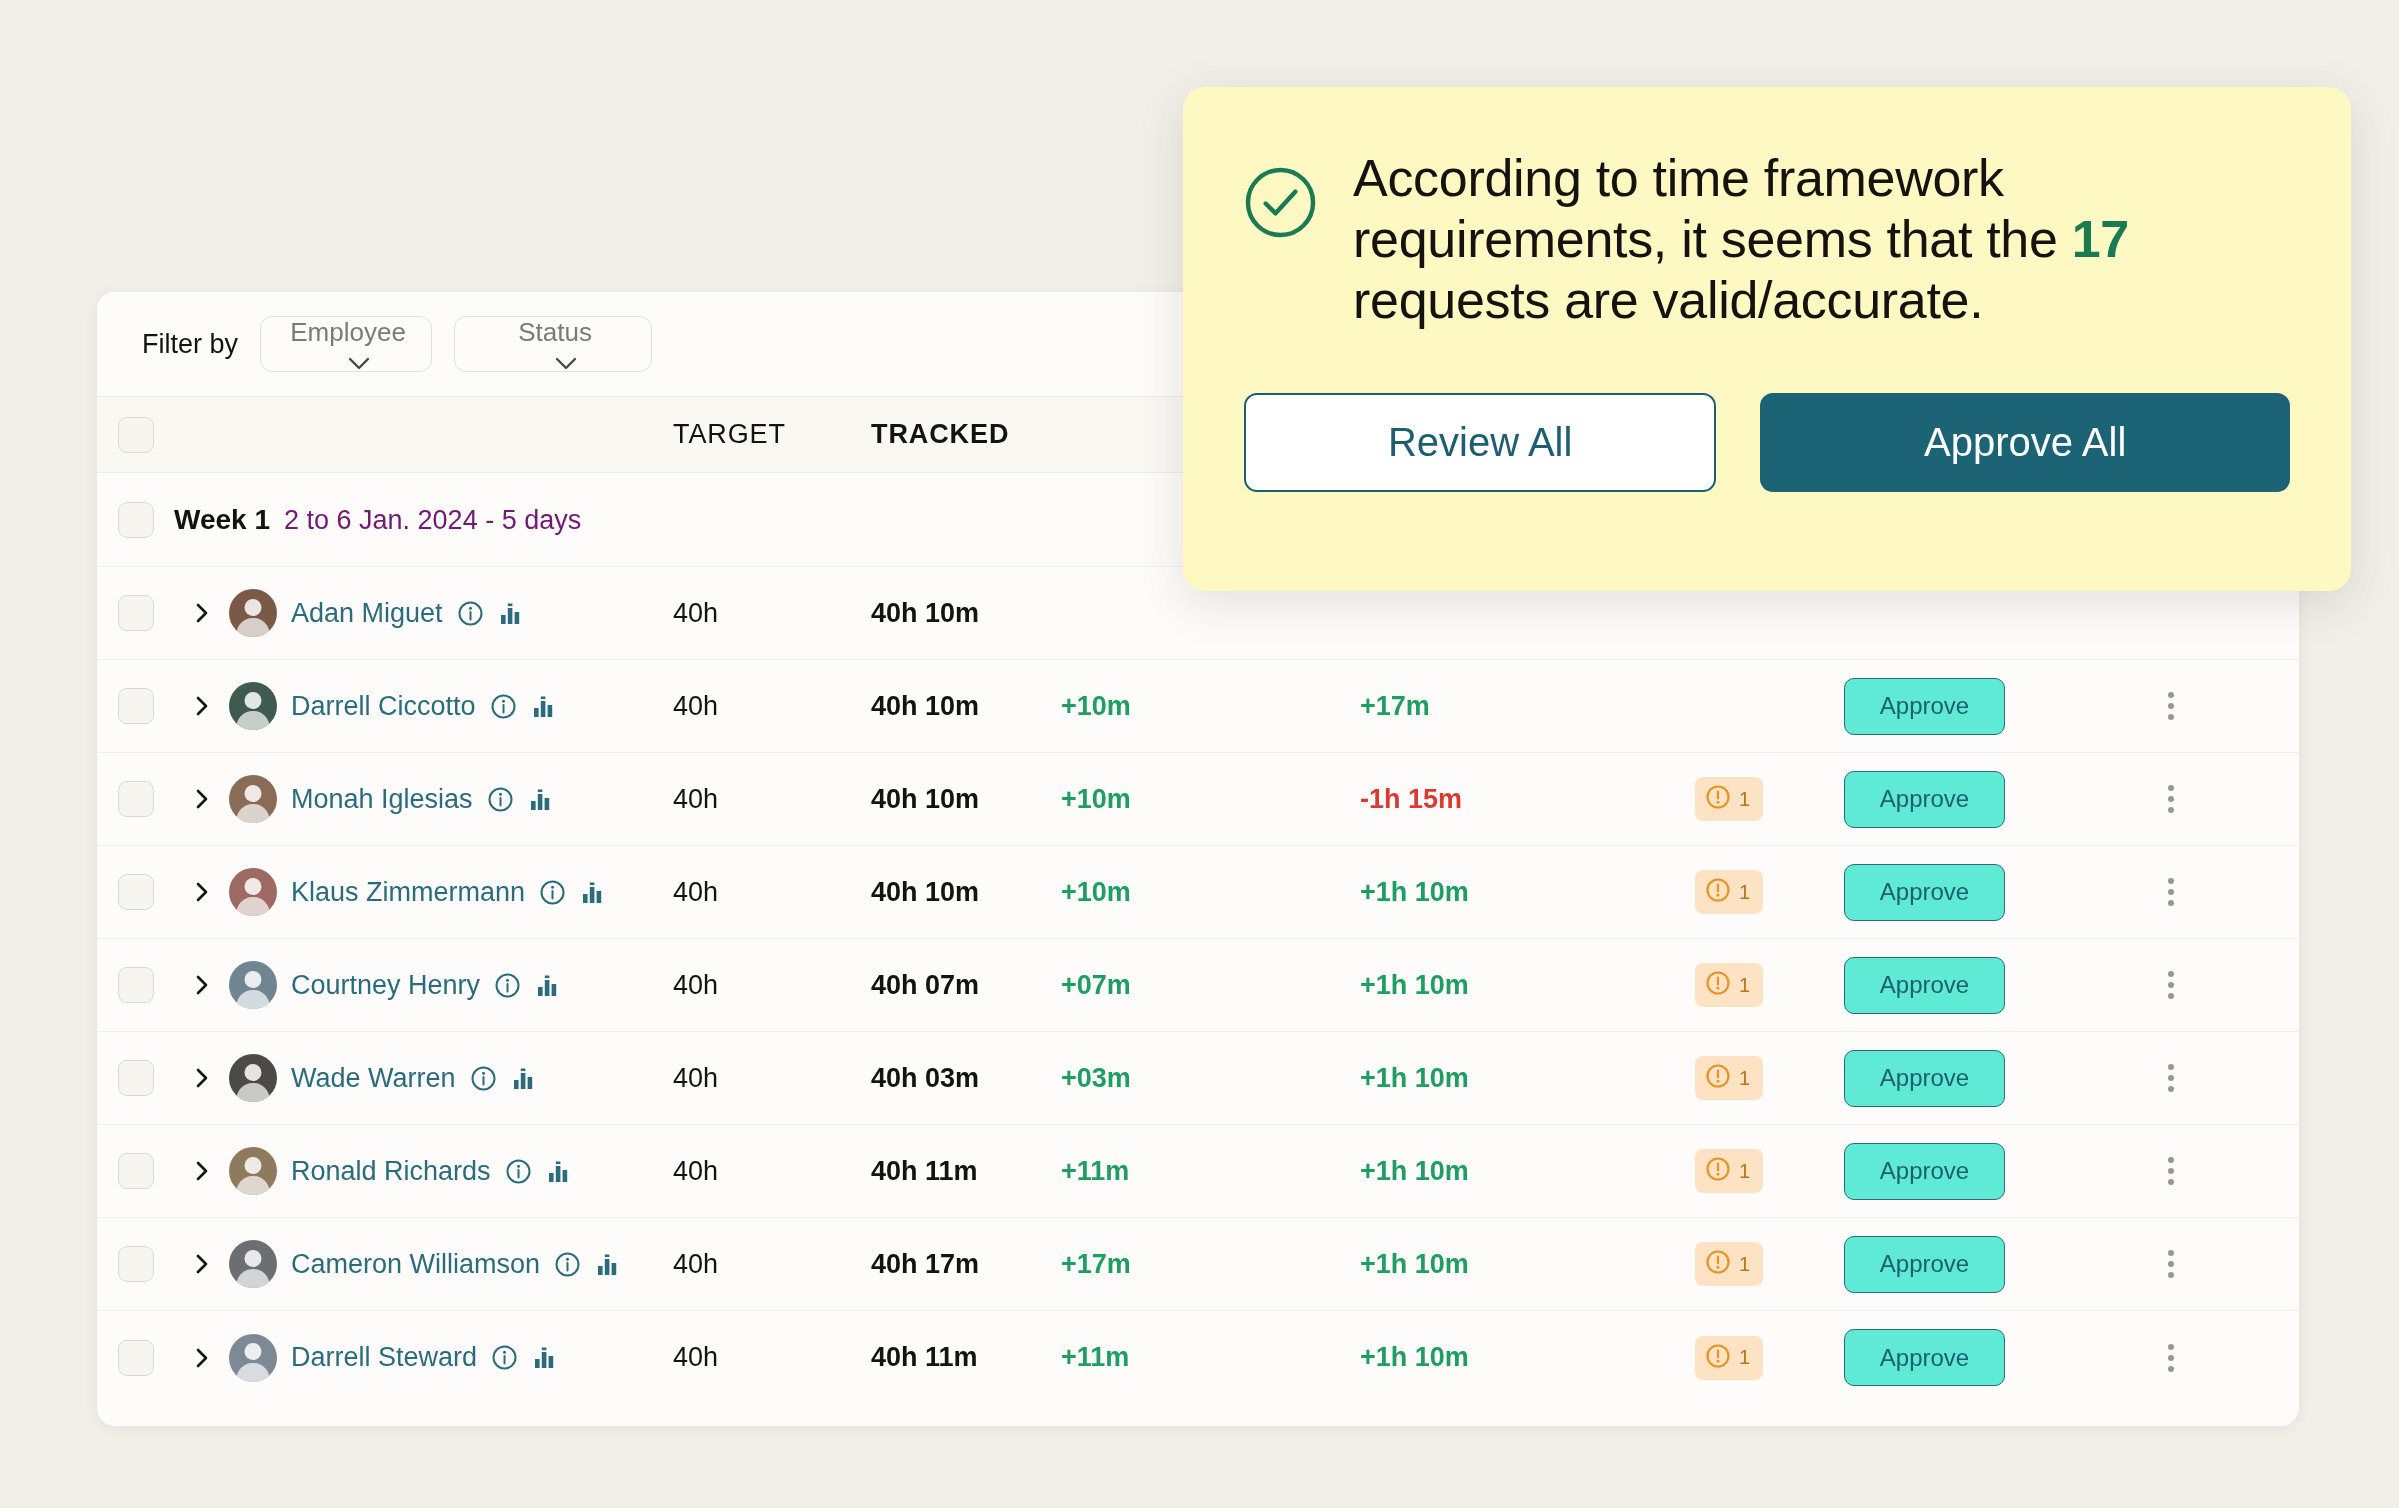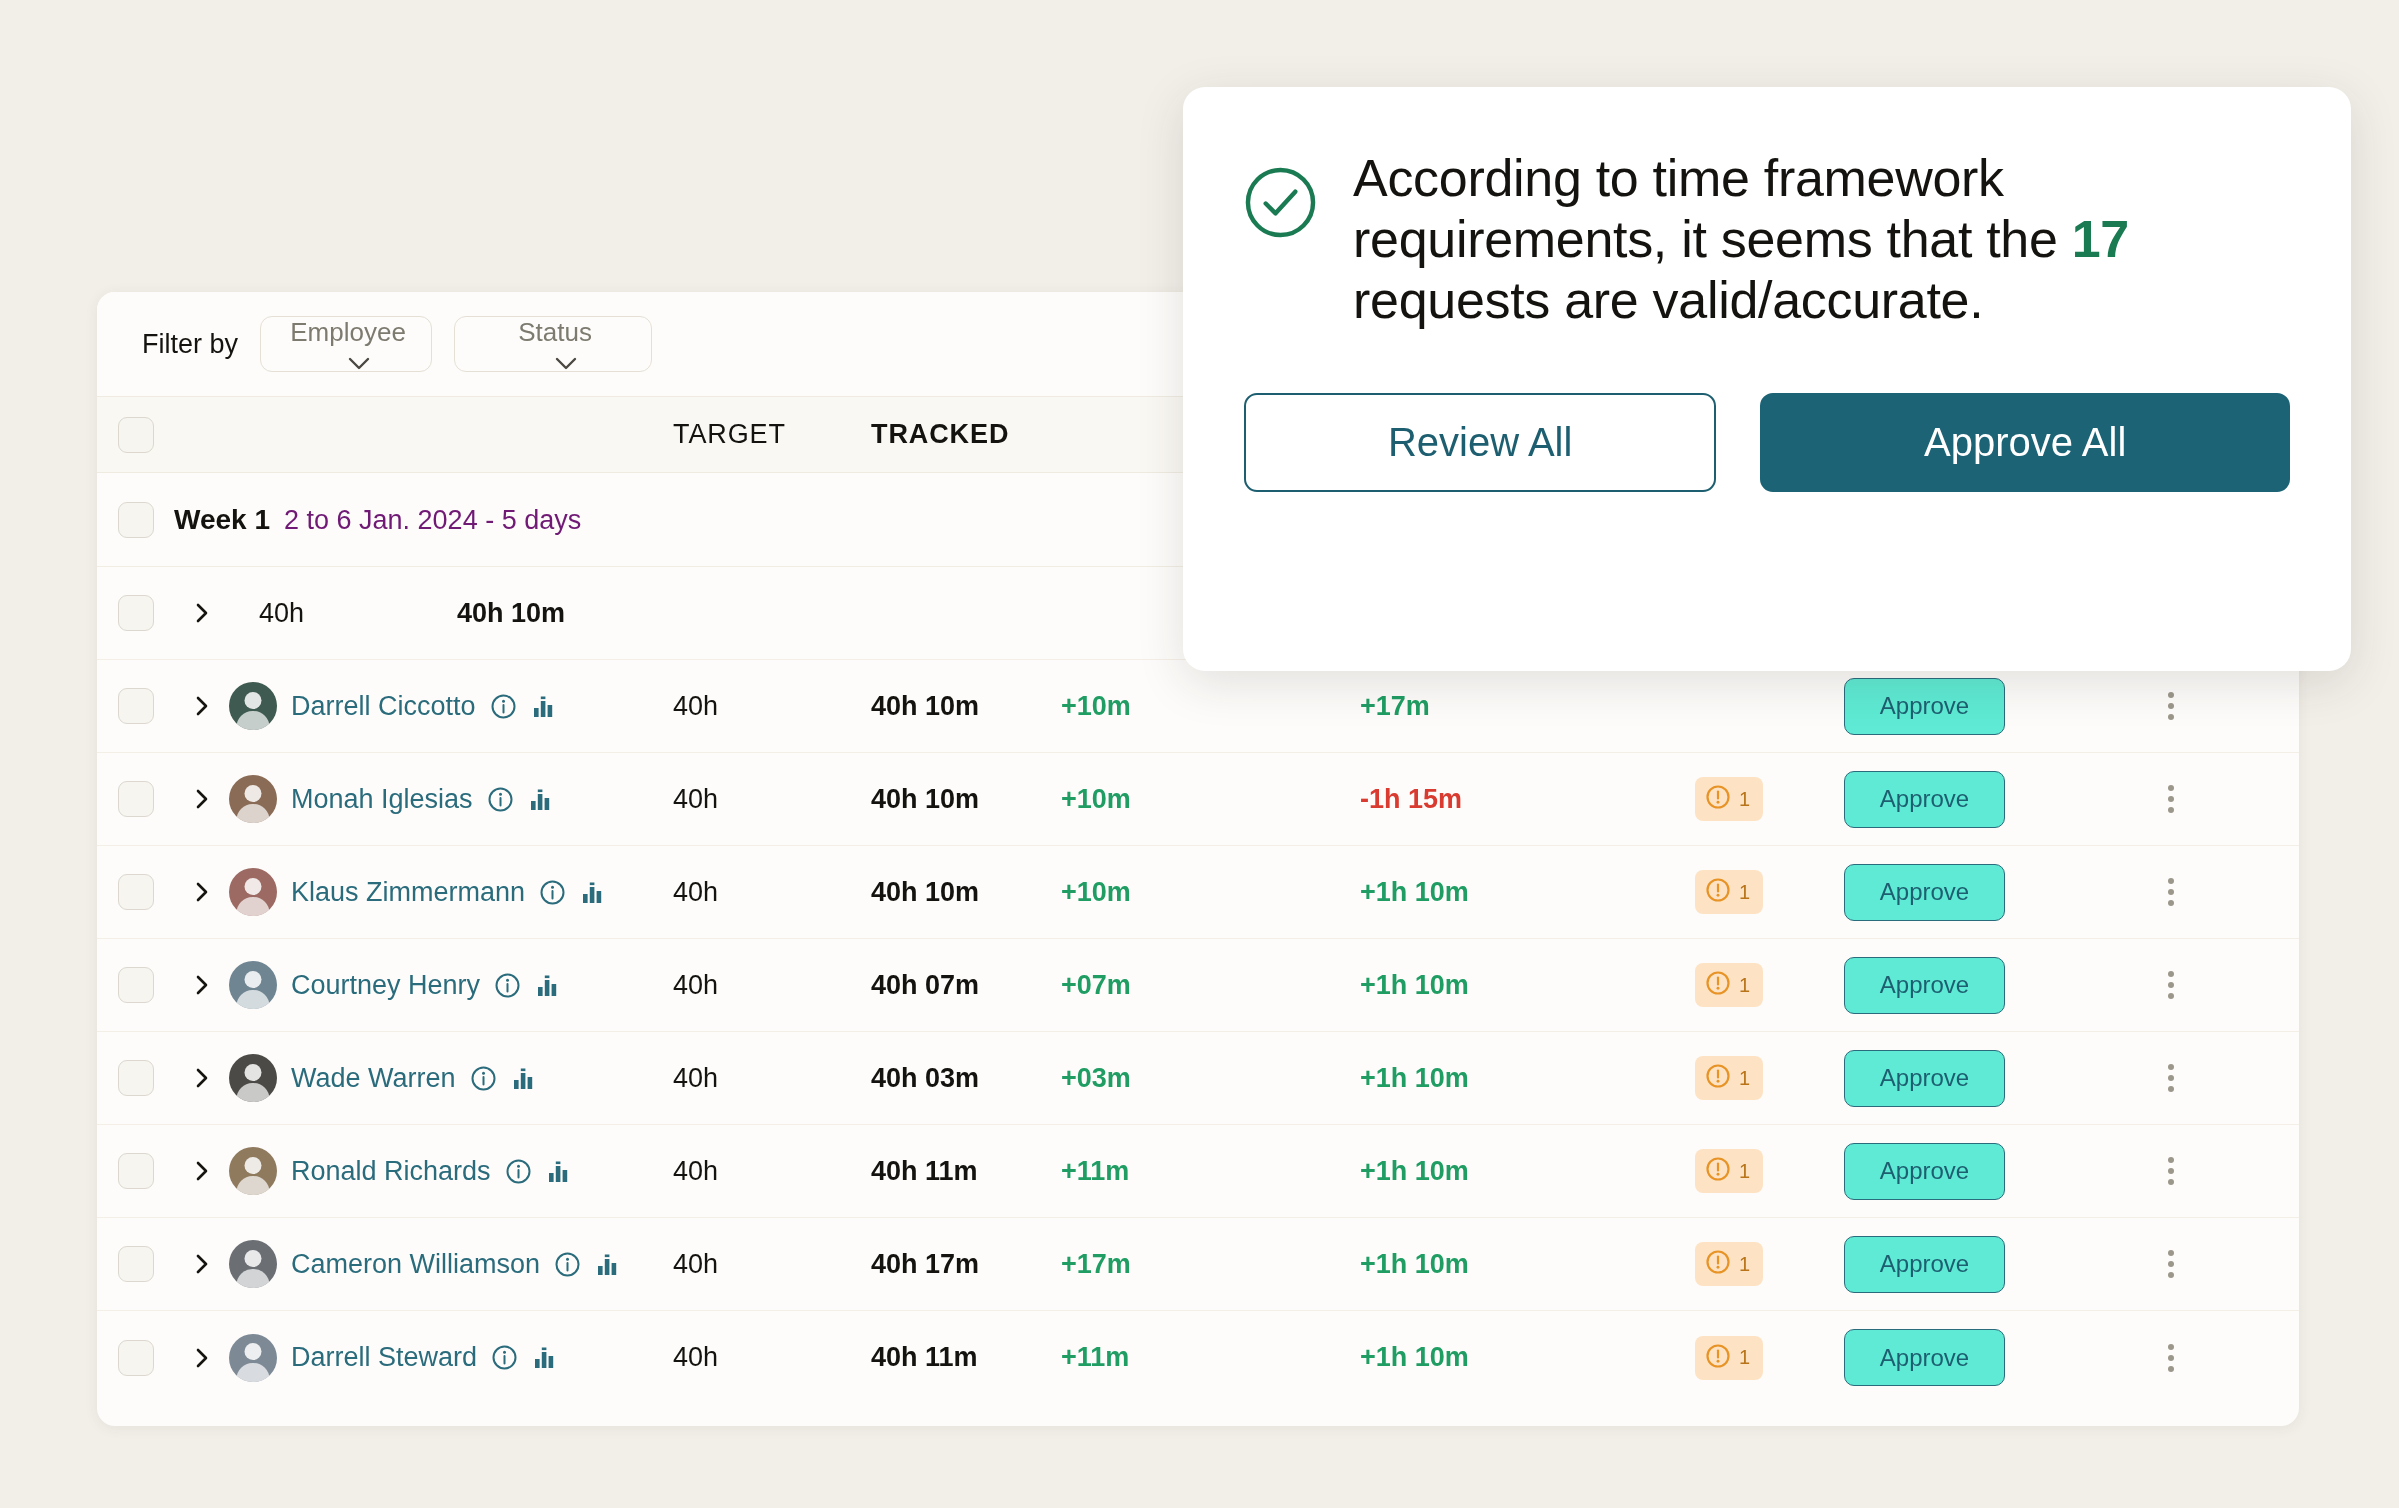--- a/index.html
+++ b/index.html
@@ -151,22 +151,22 @@
     display:flex; align-items:center; justify-content:center;
   }
 
   .kebab { display:flex; flex-direction:column; gap:5px; cursor:pointer; }
   .kebab span { width:6px; height:6px; border-radius:50%; background:#9c978b; }
 
   
   .modal {
     position: absolute;
     left: 1183px; top: 87px;
-    width: 1168px; height: 584px;
-    background: #ffffff;
+    width: 1168px; height: 504px;
+    background: #fef9c3;
     border-radius: 22px;
     box-shadow: 0 12px 48px rgba(50,42,30,.13);
     padding: 61px 61px 0 61px;
   }
   .modal-body { display: flex; gap: 36px; }
   .check-circle { flex: 0 0 auto; margin-top: 18px; }
   .modal-text {
     font-size: 52px;
     line-height: 1.17;
     color: #14130f;
@@ -256,20 +256,42 @@
     <div id="rows">
         <div class="row">
     <div class="c-check">
       <div class="cb"></div>
     </div>
     <div class="c-chev">
       <svg class="chevr" viewBox="0 0 22 22">
               <path d="M7 3 L15 11 L7 19" fill="none" stroke="#15140f" stroke-width="2.6" stroke-linecap="round" stroke-linejoin="round"></path>
             </svg>
     </div>
+    <div class="c-name">
+      <span class="avatar" style="background:#7a5a46">
+        <i class="head"></i>
+              <i class="body"></i>
+      </span>
+      <span class="name-link">Adan Miguet</span>
+      <span class="ico">
+        <svg width="27" height="27" viewBox="0 0 27 27">
+          <circle cx="13.5" cy="13.5" r="11" fill="none" stroke="#2a6b7c" stroke-width="2"></circle>
+          <circle cx="13.5" cy="8.3" r="1.5" fill="#2a6b7c"></circle>
+          <line x1="13.5" y1="12" x2="13.5" y2="19.5" stroke="#2a6b7c" stroke-width="2" stroke-linecap="round"></line>
+        </svg>
+      </span>
+      <span class="ico">
+        <svg width="27" height="27" viewBox="0 0 27 27">
+          <rect x="3" y="15" width="4.6" height="9" fill="#2a6b7c"></rect>
+          <rect x="9.8" y="8" width="4.6" height="16" fill="#2a6b7c"></rect>
+          <rect x="16.6" y="12" width="4.6" height="12" fill="#2a6b7c"></rect>
+          <rect x="9.8" y="3.5" width="4.6" height="2.6" fill="#2a6b7c"></rect>
+        </svg>
+      </span>
+    </div>
     <div class="c-target pad-left">40h</div>
     <div class="c-track pad-left">40h 10m</div>
     <div class="c-diff pos"></div>
     <div class="c-bal pos"></div>
     <div class="c-badge"></div>
     <div class="c-appr"></div>
     <div class="c-menu"></div>
   </div>
         <div class="row">
     <div class="c-check">

